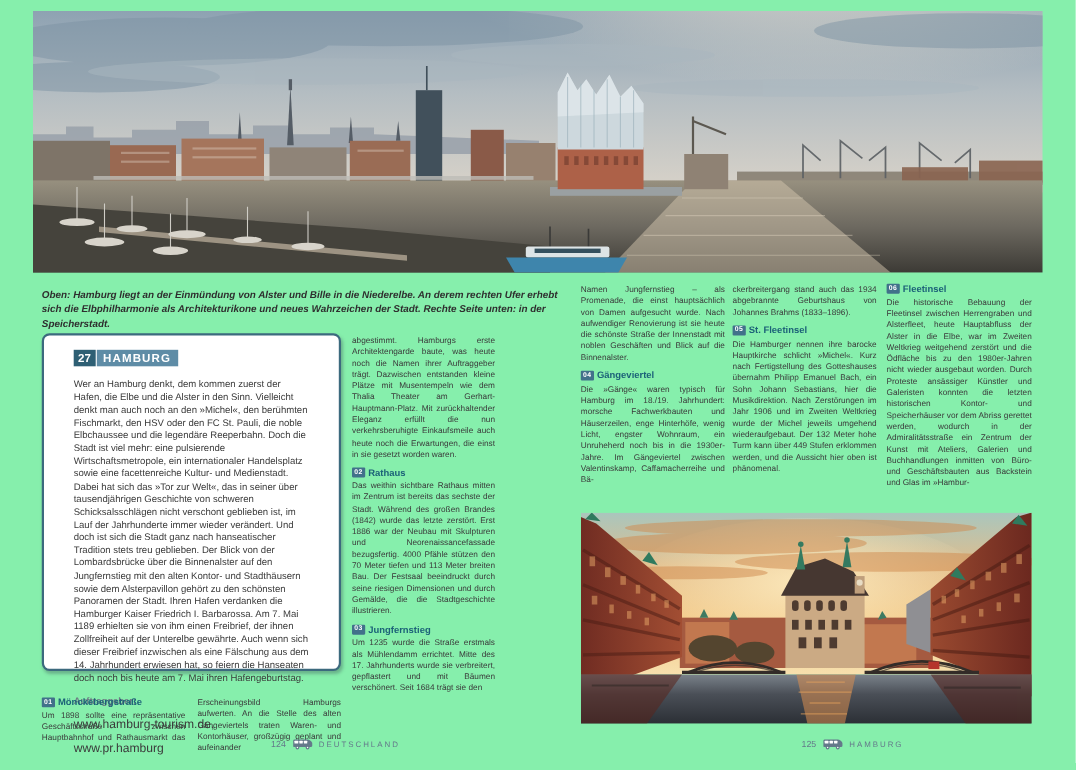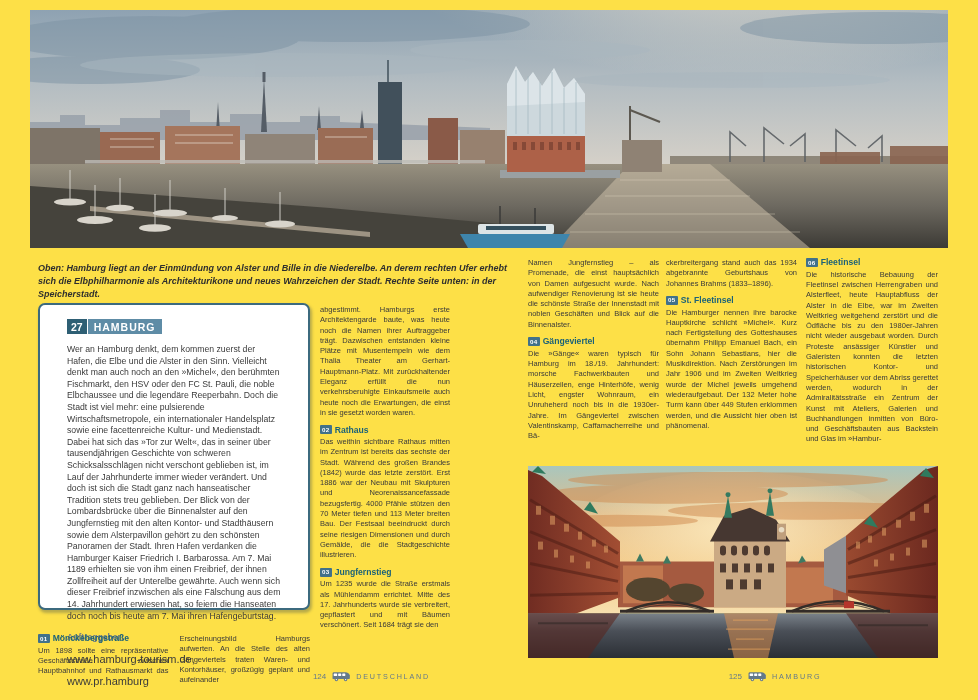--- a/index.html
+++ b/index.html
@@ -1,18 +1,18 @@
 <!DOCTYPE html>
 <html lang="de" style="--accent: #3c6a7e; --accent-dark: #2e5f74; --title-bg: #5e8ca6; --badge: #41718a; --heading: #1c6278; --body-text: #3a3a3a; --footer: #64798a;"><head>
 <meta charset="utf-8">
 <style>
   * { margin:0; padding:0; box-sizing:border-box; }
   html,body { background:#ffffff; }
   body { font-family:"Liberation Sans", sans-serif; color:#3a3a3a; }
-  .spread { position:relative; width:978px; height:700px; background:#fde047; overflow:hidden;text-decoration:underline; }
+  .spread { position:relative; width:978px; height:700px; background:#86efac; overflow:hidden;text-decoration:underline; }
 
   .photo { position:absolute; overflow:hidden; }
   .photo svg { display:block; width:100%; height:100%; }
   .panorama { left:30px; top:10px; width:918px; height:238px; }
   .photo-speicherstadt { left:528px; top:466px; width:410px; height:192px; }
 
   .caption { position:absolute; left:38px; top:262px; width:474px;
              font-style:italic; font-weight:bold; font-size:9px; line-height:13px; color:#2e2e2e; }
 
   .infobox { position:absolute; left:38px; top:303px; width:272px; height:307px;
@@ -38,21 +38,21 @@
   .body-text { font-size:7.5px; line-height:10.3px; text-align:justify; color:var(--body-text,#3a3a3a); }
   .sec { margin-top:7px; }
   .sec.first { margin-top:0; }
   .sec-head { display:flex; align-items:center; gap:3px; margin-bottom:2.5px; break-inside:avoid; }
   .num-badge { background:var(--badge,#41718a); color:#fff; font-weight:bold; font-size:6.2px;
                line-height:1; padding:1.5px 2px; border-radius:1px; letter-spacing:.4px; }
   .sec-title { color:var(--heading,#1c6278); font-weight:bold; font-size:8.6px; line-height:1; }
 
   .footer { position:absolute; top:671px; width:250px; display:flex; align-items:center;
             justify-content:center; gap:5px; color:var(--footer,#64798a); }
-  .footer-left { left:180px;justify-content:flex-end; }
+  .footer-left { left:180px; }
   .footer-right { left:650px; }
   .page-num { font-size:8px; }
   .footer-label { font-size:7.2px; letter-spacing:1.8px; }
   .bus-icon { display:inline-block; width:20px; height:11px; color:var(--footer,#64798a); }
   .bus-icon svg { display:block; width:100%; height:100%; }
 </style>
 </head>
 <body>
 
 <div class="spread">

